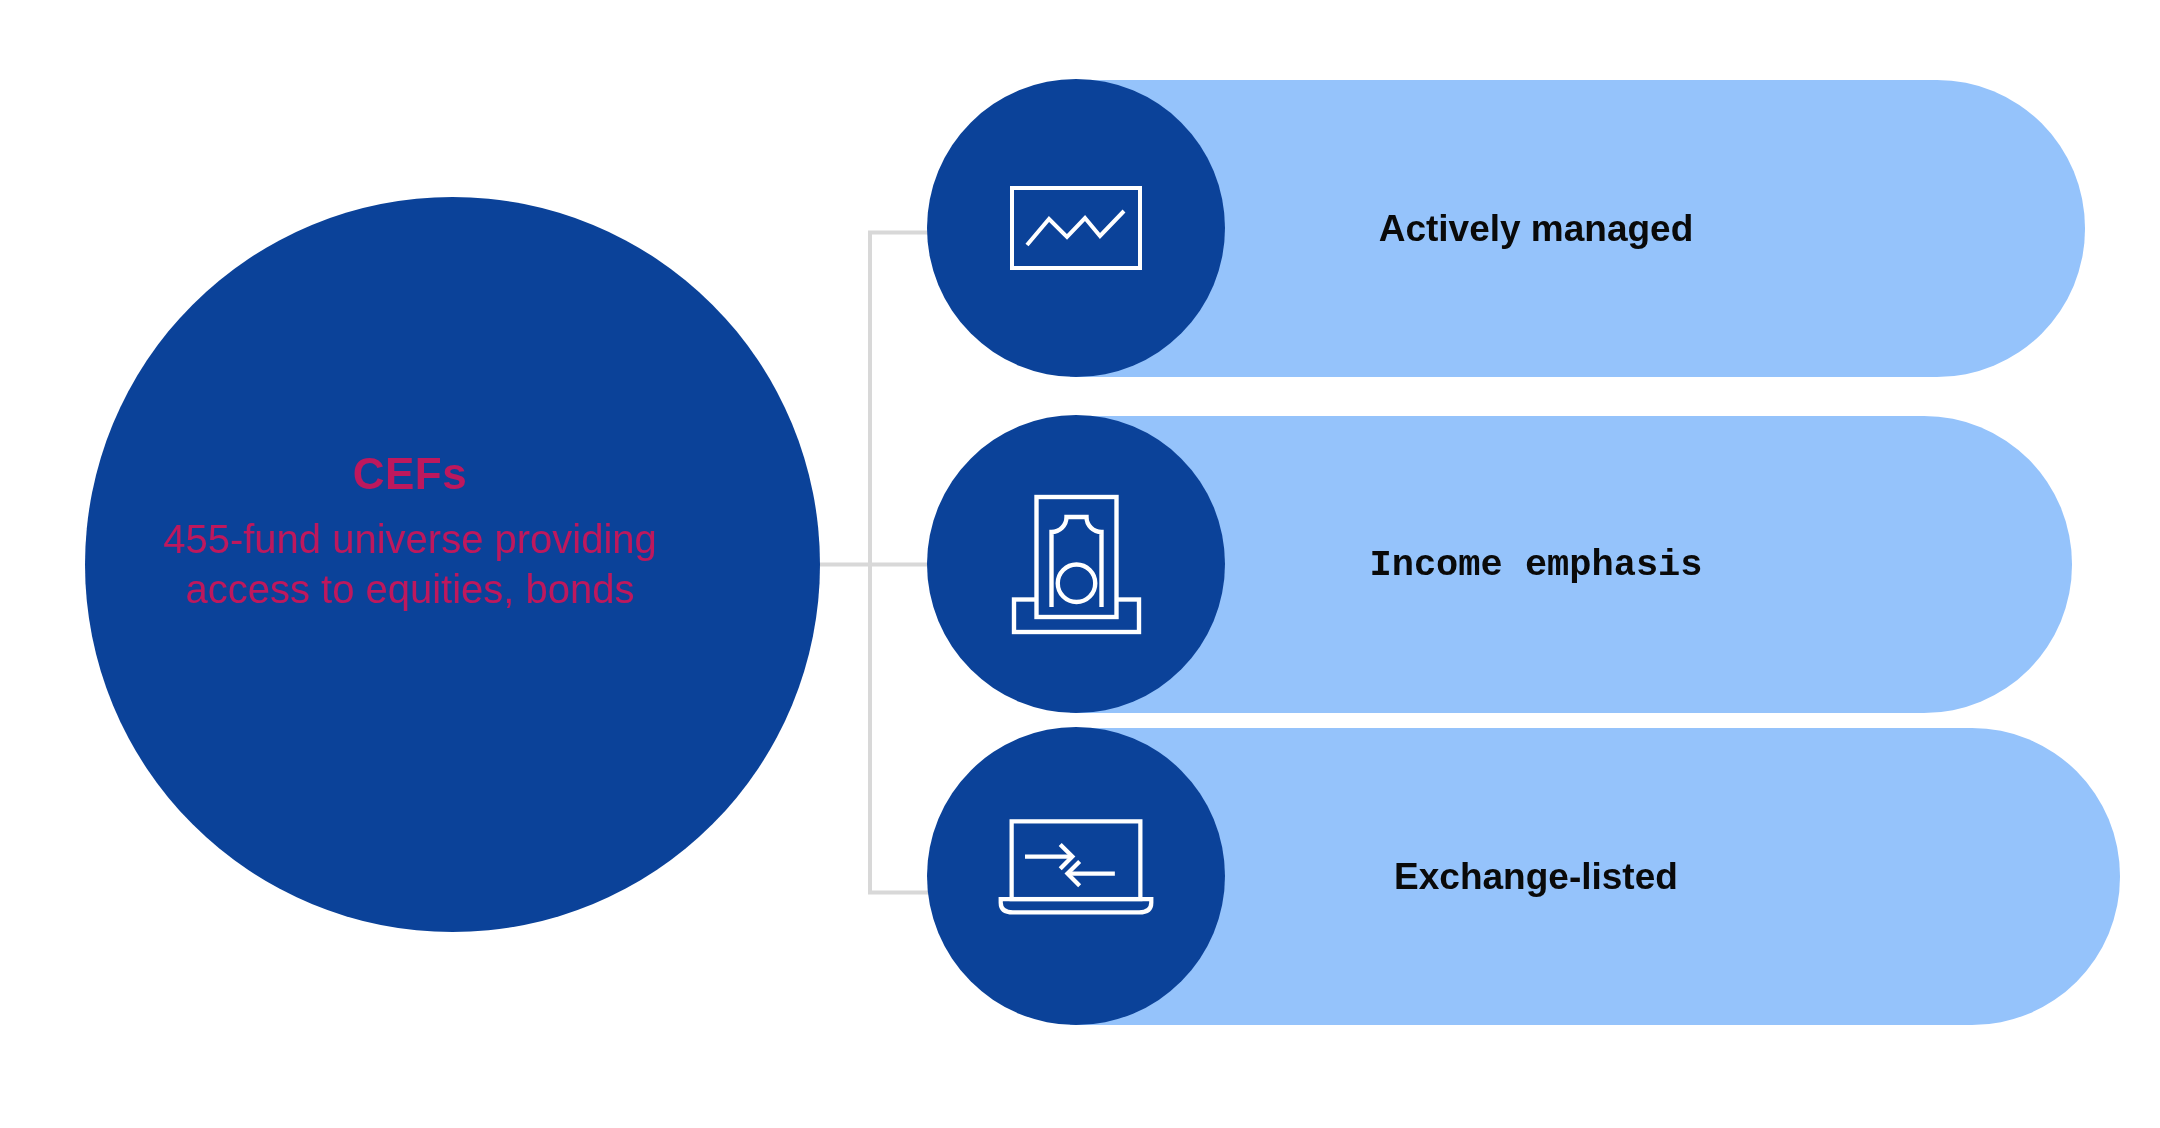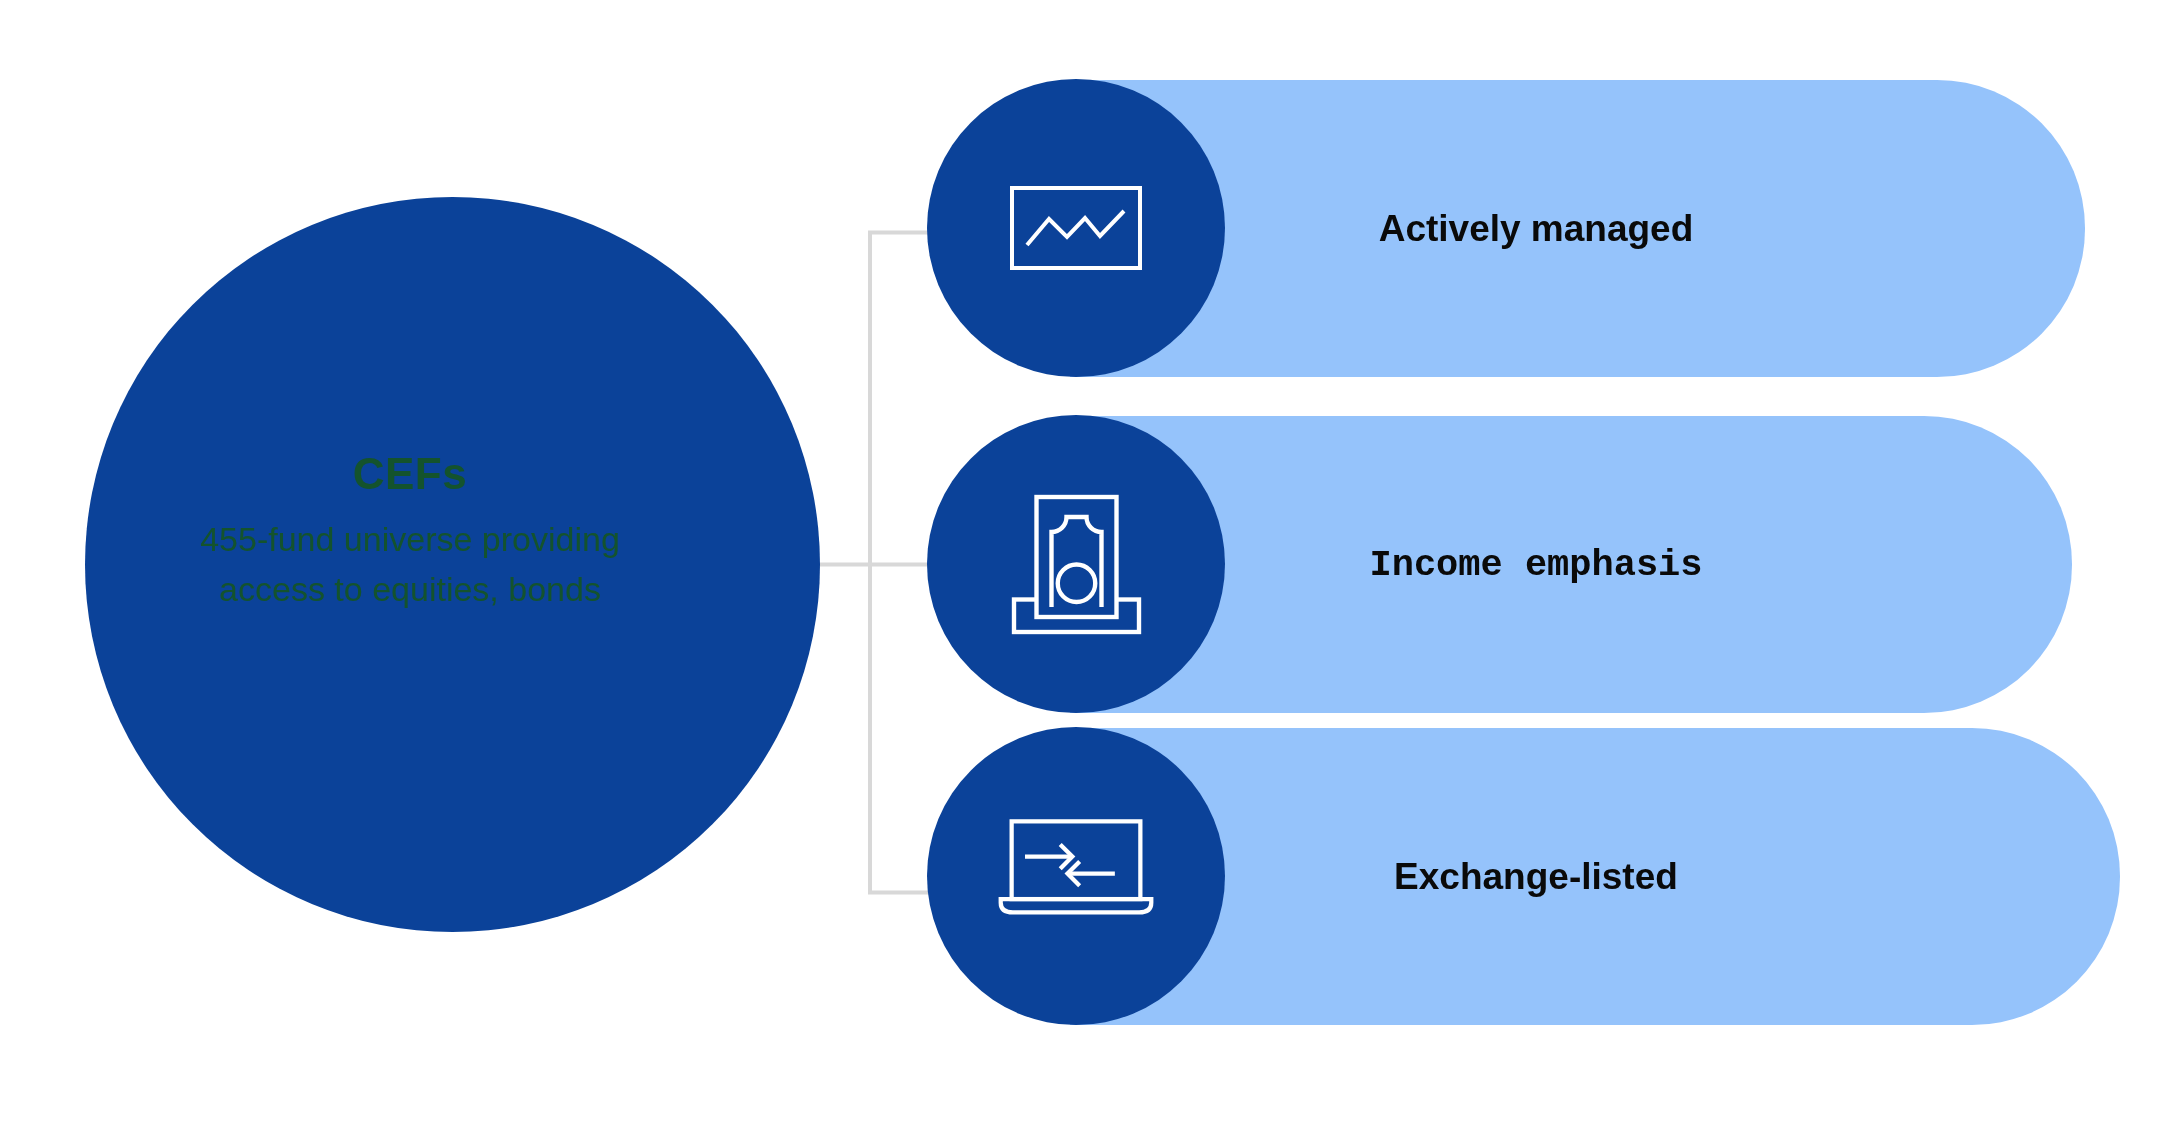--- a/index.html
+++ b/index.html
@@ -28,32 +28,32 @@
     width: 735px; height: 735px;
     border-radius: 50%;
     background: var(--hub-blue, #0b4299);
     z-index: 2;
   }
   .hub-text {
     position: absolute;
     left: 85px; top: 450px;
     width: 650px;
     text-align: center;
-    color: #14532d;
+    color: #be185d;
     z-index: 3;
   }
   .hub-title {
     font-size: 44px;
     font-weight: bold;
     line-height: 1.1;
     margin-bottom: 16px;
     letter-spacing: 0.5px;
   }
   .hub-desc {
-    font-size: 34px;
+    font-size: 40px;
     font-weight: 300;
     line-height: 50px;
   }
   .hub-desc div { white-space: nowrap; }
   
   .row {
     position: absolute;
     left: 0;
     width: 2160px;
     height: 297px;

